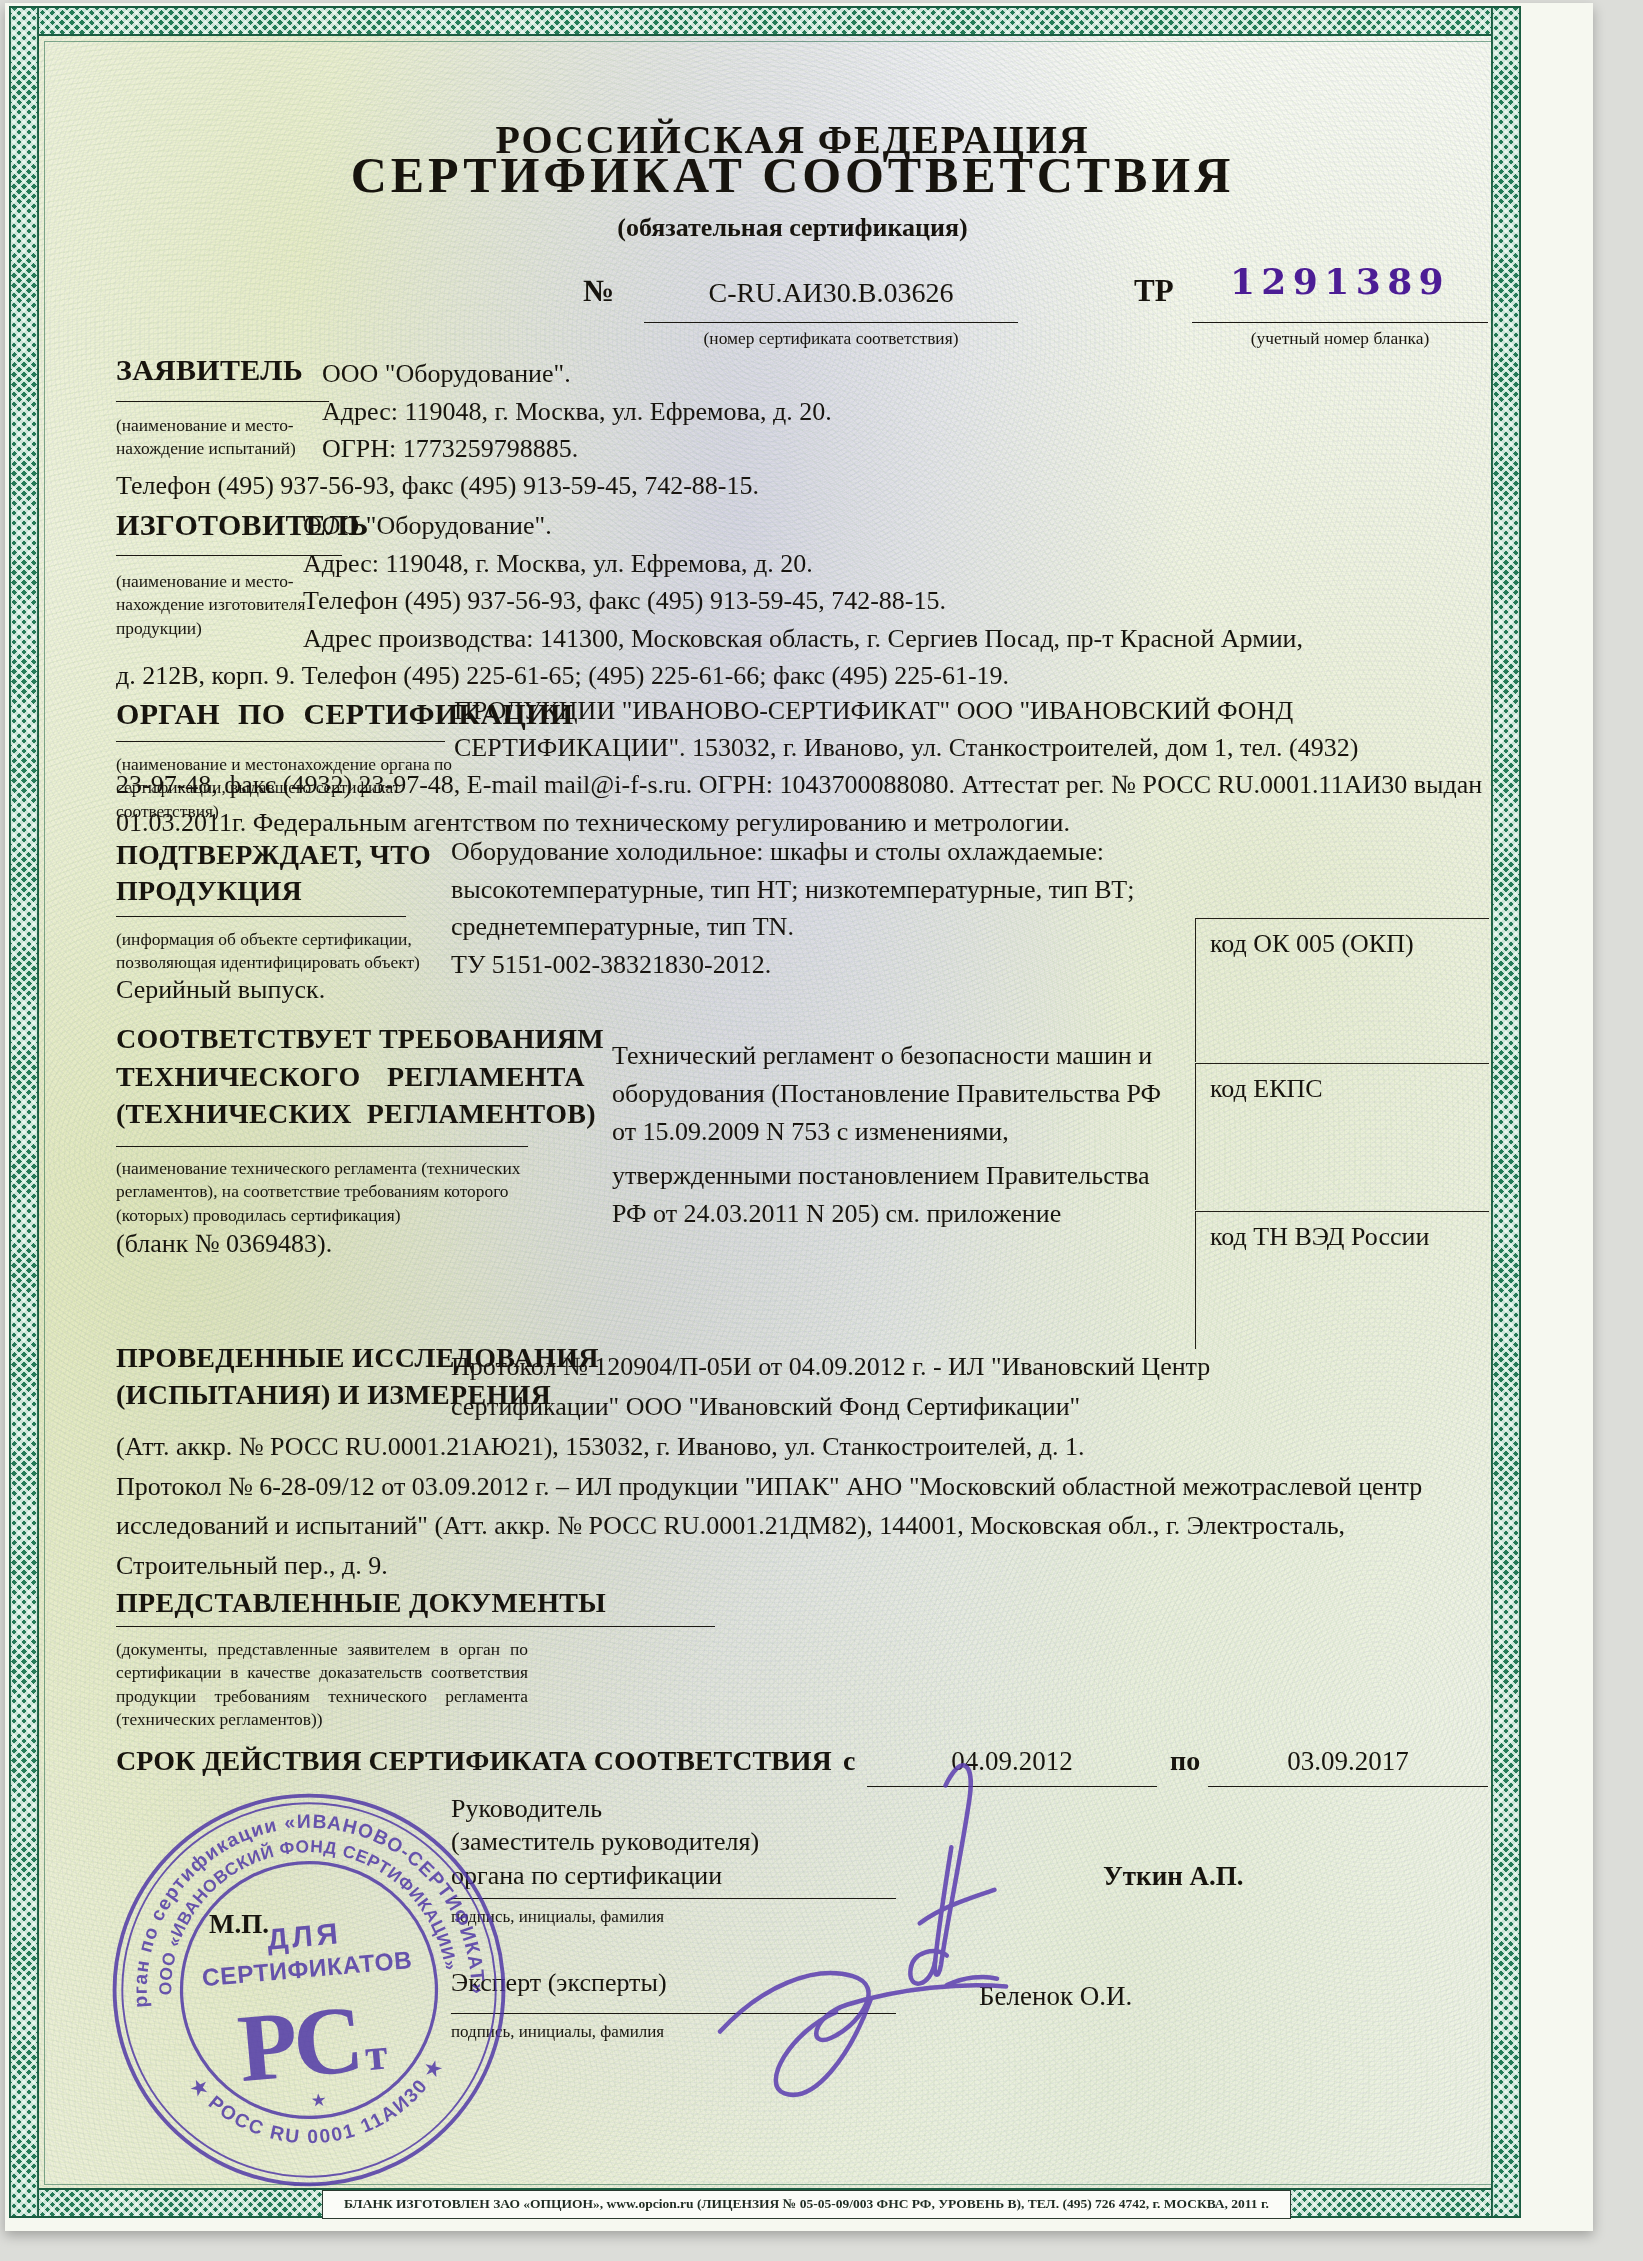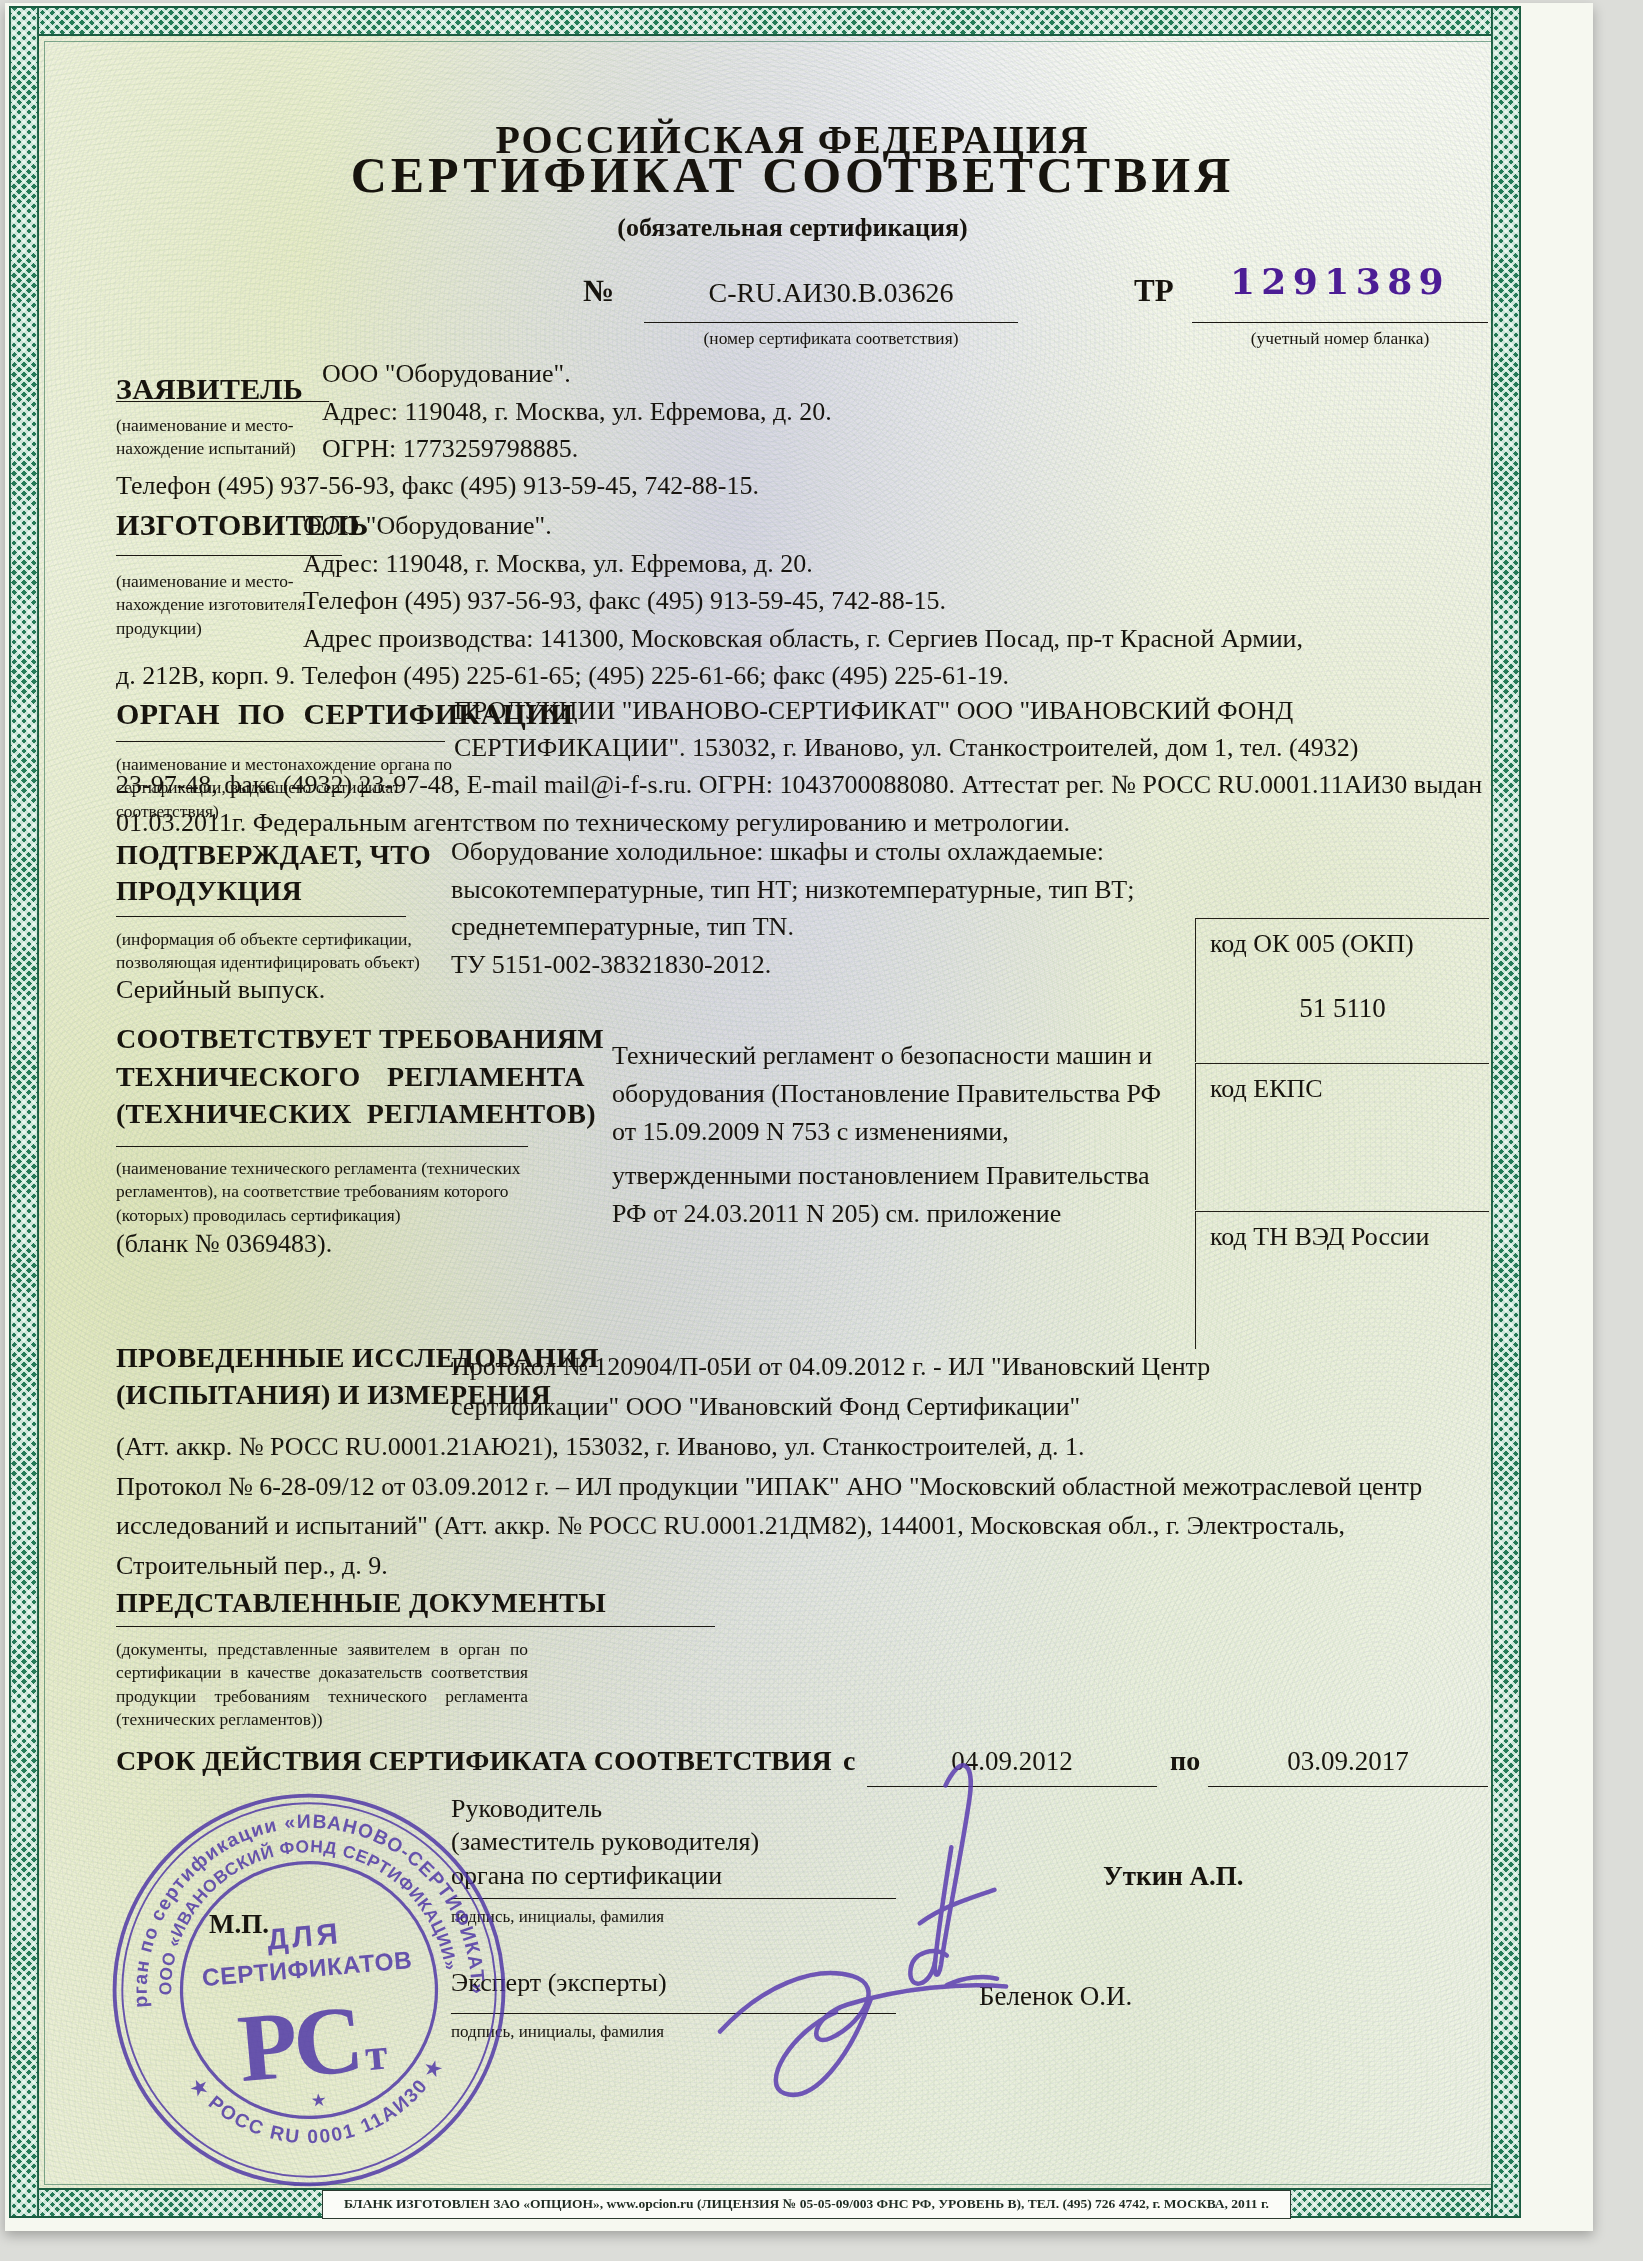--- a/index.html
+++ b/index.html
@@ -81,21 +81,21 @@
 
 <div class="abs b" style="left:583px;top:273px;font-size:31px;">№</div>
 <div class="abs center" style="left:644px;top:277px;width:374px;font-size:28px;">C-RU.АИ30.В.03626</div>
 <div class="abs rule2" style="left:644px;top:322px;width:374px;"></div>
 <div class="abs center cap" style="left:644px;top:327px;width:374px;">(номер сертификата соответствия)</div>
 <div class="abs b" style="left:1134px;top:273px;font-size:31px;">ТР</div>
 <div class="abs center b red" style="left:1192px;top:260px;width:296px;font-size:36px;letter-spacing:6.4px;font-family:'DejaVu Serif',serif;">1291389</div>
 <div class="abs rule2" style="left:1192px;top:322px;width:296px;"></div>
 <div class="abs center cap" style="left:1192px;top:327px;width:296px;">(учетный номер бланка)</div>
 
-<div class="abs hdr" style="left:116px;top:372px;font-size:30px;">ЗАЯВИТЕЛЬ</div>
+<div class="abs hdr" style="left:116px;top:353px;font-size:30px;">ЗАЯВИТЕЛЬ</div>
 <div class="abs rule" style="left:116px;top:401px;width:213px;"></div>
 <div class="abs cap" style="left:116px;top:414px;width:200px;">(наименование и место-нахождение испытаний)</div>
 <div class="abs body40" style="left:322px;top:358px;">ООО "Оборудование".</div>
 <div class="abs body40" style="left:322px;top:396px;">Адрес: 119048, г. Москва, ул. Ефремова, д. 20.</div>
 <div class="abs body40" style="left:322px;top:433px;">ОГРН: 1773259798885.</div>
 <div class="abs body40" style="left:116px;top:470px;">Телефон (495) 937-56-93, факс (495) 913-59-45, 742-88-15.</div>
 
 <div class="abs hdr" style="left:116px;top:508px;font-size:30px;">ИЗГОТОВИТЕЛЬ</div>
 <div class="abs rule" style="left:116px;top:555px;width:226px;"></div>
 <div class="abs cap" style="left:116px;top:570px;width:219px;">(наименование и место-нахождение изготовителя продукции)</div>
@@ -118,21 +118,20 @@
 <div class="abs rule" style="left:116px;top:916px;width:290px;"></div>
 <div class="abs cap" style="left:116px;top:928px;width:342px;">(информация об объекте сертификации, позволяющая идентифицировать объект)</div>
 <div class="abs body40" style="left:451px;top:836px;">Оборудование холодильное: шкафы и столы охлаждаемые:</div>
 <div class="abs body40" style="left:451px;top:874px;">высокотемпературные, тип НТ; низкотемпературные, тип ВТ;</div>
 <div class="abs body40" style="left:451px;top:911px;">среднетемпературные, тип TN.</div>
 <div class="abs body40" style="left:451px;top:949px;">ТУ 5151-002-38321830-2012.</div>
 <div class="abs body40" style="left:116px;top:974px;">Серийный выпуск.</div>
 
 <div class="abs codebox" style="left:1195px;top:918px;width:293px;height:143px;">
   <div style="font-size:26px;padding:10.3px 0 0 14px;">код ОК 005 (ОКП)</div>
-  <div class="center" style="font-size:27px;padding-top:34px;">51 5110</div>
 </div>
 <div class="abs codebox" style="left:1195px;top:1063px;width:293px;height:146px;">
   <div style="font-size:26px;padding:10.3px 0 0 14px;">код ЕКПС</div>
 </div>
 <div class="abs codebox" style="left:1195px;top:1211px;width:293px;height:137px;">
   <div style="font-size:26px;padding:10.3px 0 0 14px;">код ТН ВЭД России</div>
 </div>
 
 <div class="abs hdr" style="left:116px;top:1023px;">СООТВЕТСТВУЕТ ТРЕБОВАНИЯМ</div>
 <div class="abs hdr" style="left:116px;top:1061px;word-spacing:19.3px;">ТЕХНИЧЕСКОГО РЕГЛАМЕНТА</div>

